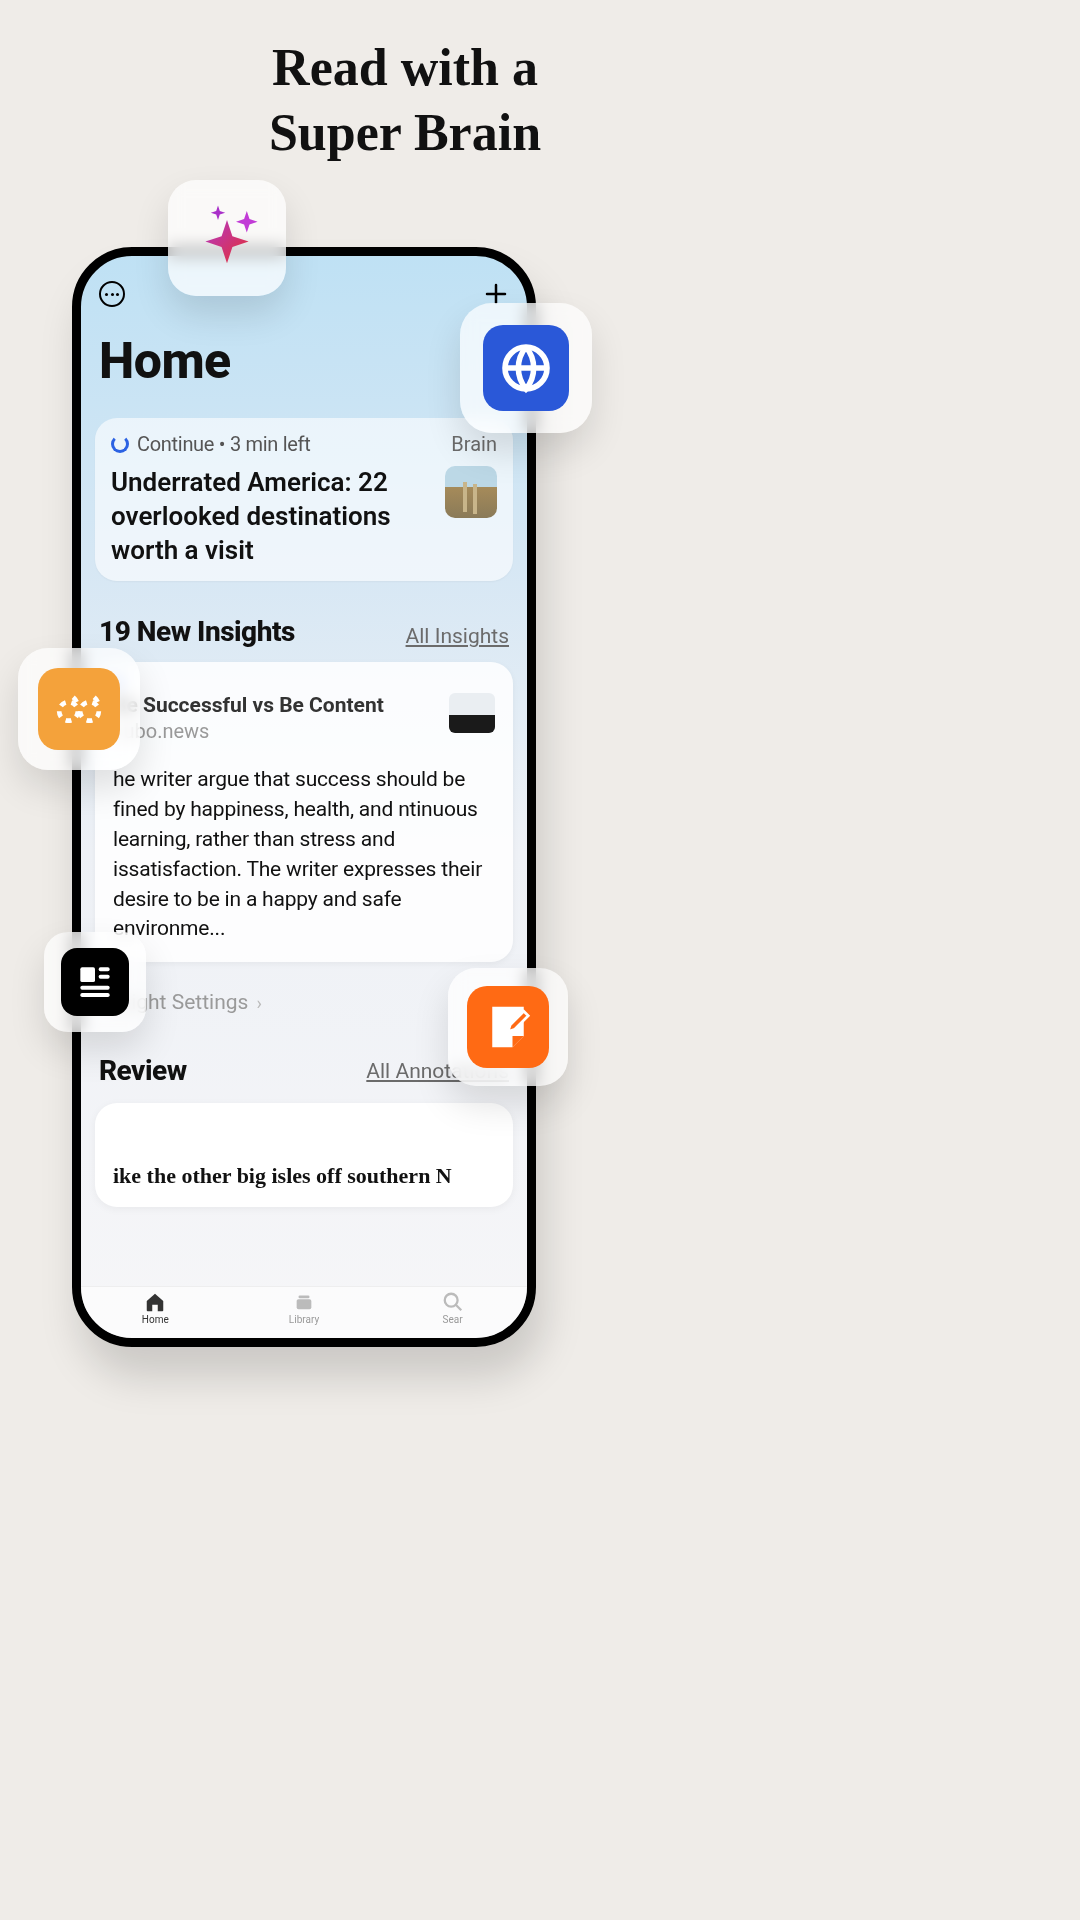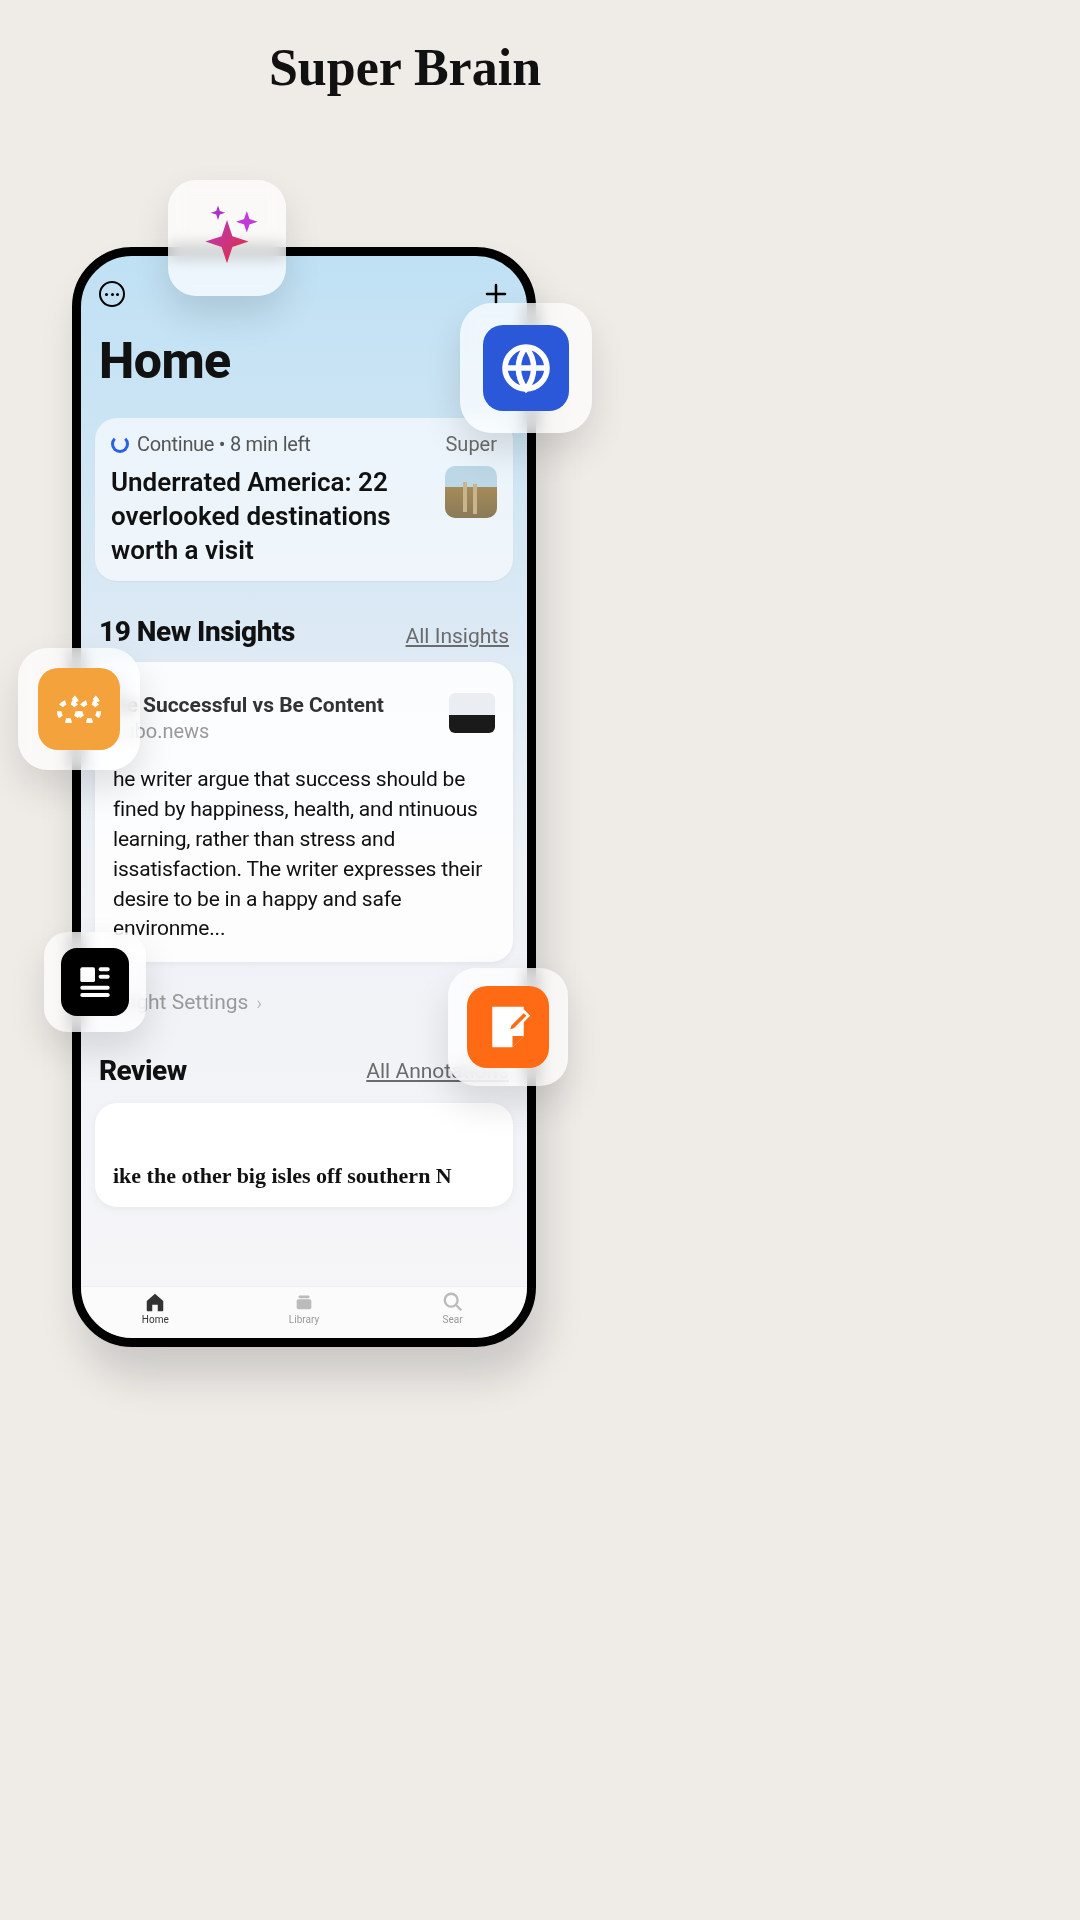--- a/index.html
+++ b/index.html
@@ -151,20 +151,21 @@
   .globe .inner-tile { width:86px; height:86px; background:#2a58d8; }
   .quote .inner-tile { width:82px; height:82px; background:#f4a23b; }
   .news  .inner-tile { width:68px; height:68px; background:#000; border-radius:16px; }
   .note  .inner-tile { width:82px; height:82px; background:#ff6a14; border-radius:20px; }
 
 </style>
 </head>
 <body>
 
 <div class="headline">
+  <span class="l1">Read with a</span>
   <span class="l2">Super Brain</span>
 </div>
 
 <div class="phone">
   <div class="phone-inner">
 
     <div class="topbar">
       <div class="more-btn">
         <div class="more-circle">
           <div class="dots">
@@ -180,22 +181,22 @@
             <line x1="3" y1="12" x2="21" y2="12"></line>
         </svg>
       </div>
     </div>
 
     <div class="page-title">Home</div>
 
     <div class="card">
       <div class="cont-row1">
         <div class="spinner"></div>
-        <div class="cont-label">Continue • 8 min left</div>
-        <div class="skip">Super</div>
+        <div class="cont-label">Continue • 3 min left</div>
+        <div class="skip">Brain</div>
       </div>
       <div class="cont-row2">
         <div class="cont-title">Underrated America: 22 overlooked destinations worth a visit</div>
         <div class="thumb"></div>
       </div>
     </div>
 
     <div class="sec-head">
       <div class="sec-title">19 New Insights</div>
       <div class="sec-link">All Insights</div>

